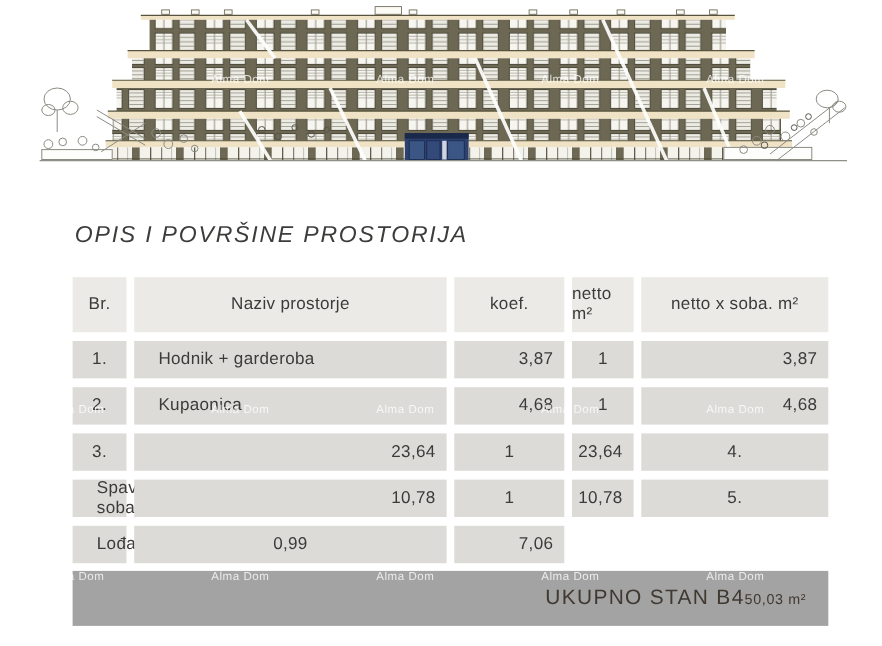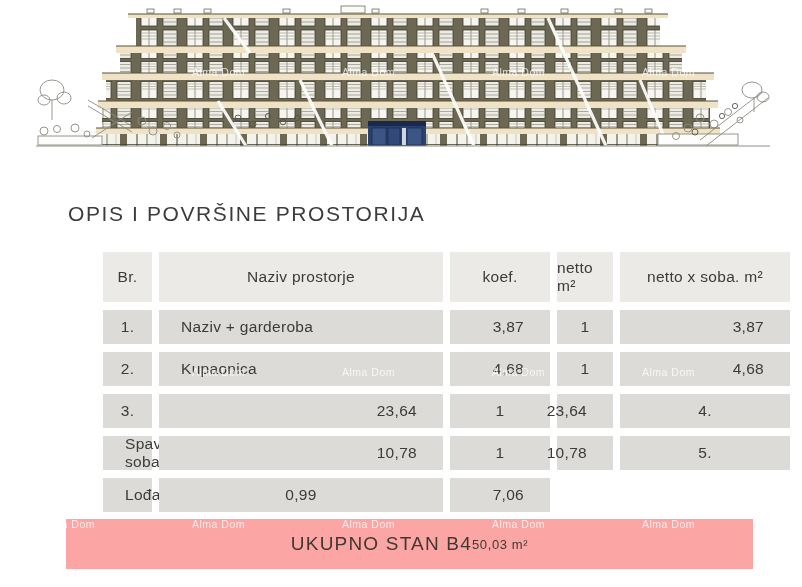--- a/index.html
+++ b/index.html
@@ -3,40 +3,40 @@
 <meta charset="utf-8">
 <style>
   html,body{margin:0;padding:0;background:#ffffff;}
   .page{
     position:relative;width:802px;height:587px;background:#ffffff;
     font-family:"Liberation Sans",sans-serif;overflow:hidden;
   }
   .elevation{position:absolute;left:0;top:0;}
   .title{
     position:absolute;left:68px;top:202px;
-    font-size:21px;letter-spacing:1.6px;color:#3d3c3a;white-space:nowrap;
+    font-size:21px;letter-spacing:1.6px;color:#3d3c3a;white-space:nowrap;font-style:italic;
   }
   .rtable{
     position:absolute;left:66px;top:252px;width:578px;
     display:grid;
     grid-template-columns:49px 284px 100px 56px 170px;
     grid-template-rows:50px repeat(5,34px);
-    column-gap:7px;row-gap:8px;margin-left:37px;
+    column-gap:7px;row-gap:8px;
   }
   .cell{
     display:flex;align-items:center;justify-content:center;
     color:#3c3b39;font-size:15.5px;letter-spacing:0.3px;box-sizing:border-box;
     background:#dcdbd8;
   }
   .head-cell{background:#eceae7;}
   .c-left{justify-content:flex-start;padding-left:22px;}
-  .c-right{justify-content:flex-end;padding-right:26px;}
+  .c-right{justify-content:flex-end;padding-right:10px;}
   .total{
     position:absolute;left:66px;top:519px;width:687px;height:50px;
-    background:#fca5a5;display:flex;align-items:center;justify-content:center;
+    background:#a3a3a3;display:flex;align-items:center;justify-content:flex-end;
     padding:0 20px;box-sizing:border-box;color:#403931;
   }
   .total .t-label{font-size:19px;letter-spacing:1.2px;}
   .total .t-value{font-size:13px;letter-spacing:0.6px;}
   .wm{
     position:absolute;color:rgba(255,255,255,0.78);
     font-size:10.5px;letter-spacing:0.5px;white-space:nowrap;pointer-events:none;
   }
 </style>
 </head>
@@ -194,21 +194,21 @@
   <div class="title">OPIS I POVRŠINE PROSTORIJA</div>
 
   <div class="rtable" id="rtable">
     <div class="cell head-cell">Br.</div>
     <div class="cell head-cell">Naziv prostorje</div>
     <div class="cell head-cell">koef.</div>
     <div class="cell head-cell">netto m²</div>
     <div class="cell head-cell">netto x soba. m²</div>
 
   <div class="cell body-cell">1.</div>
-      <div class="cell body-cell c-left">Naziv + garderoba</div>
+      <div class="cell body-cell c-left">Hodnik + garderoba</div>
       <div class="cell body-cell c-right">3,87</div>
       <div class="cell body-cell">1</div>
       <div class="cell body-cell c-right">3,87</div>
       <div class="cell body-cell">2.</div>
       <div class="cell body-cell c-left">Kupaonica</div>
       <div class="cell body-cell c-right">4,68</div>
       <div class="cell body-cell">1</div>
       <div class="cell body-cell c-right">4,68</div>
       <div class="cell body-cell">3.</div>
       <div class="cell body-cell c-right">23,64</div>

